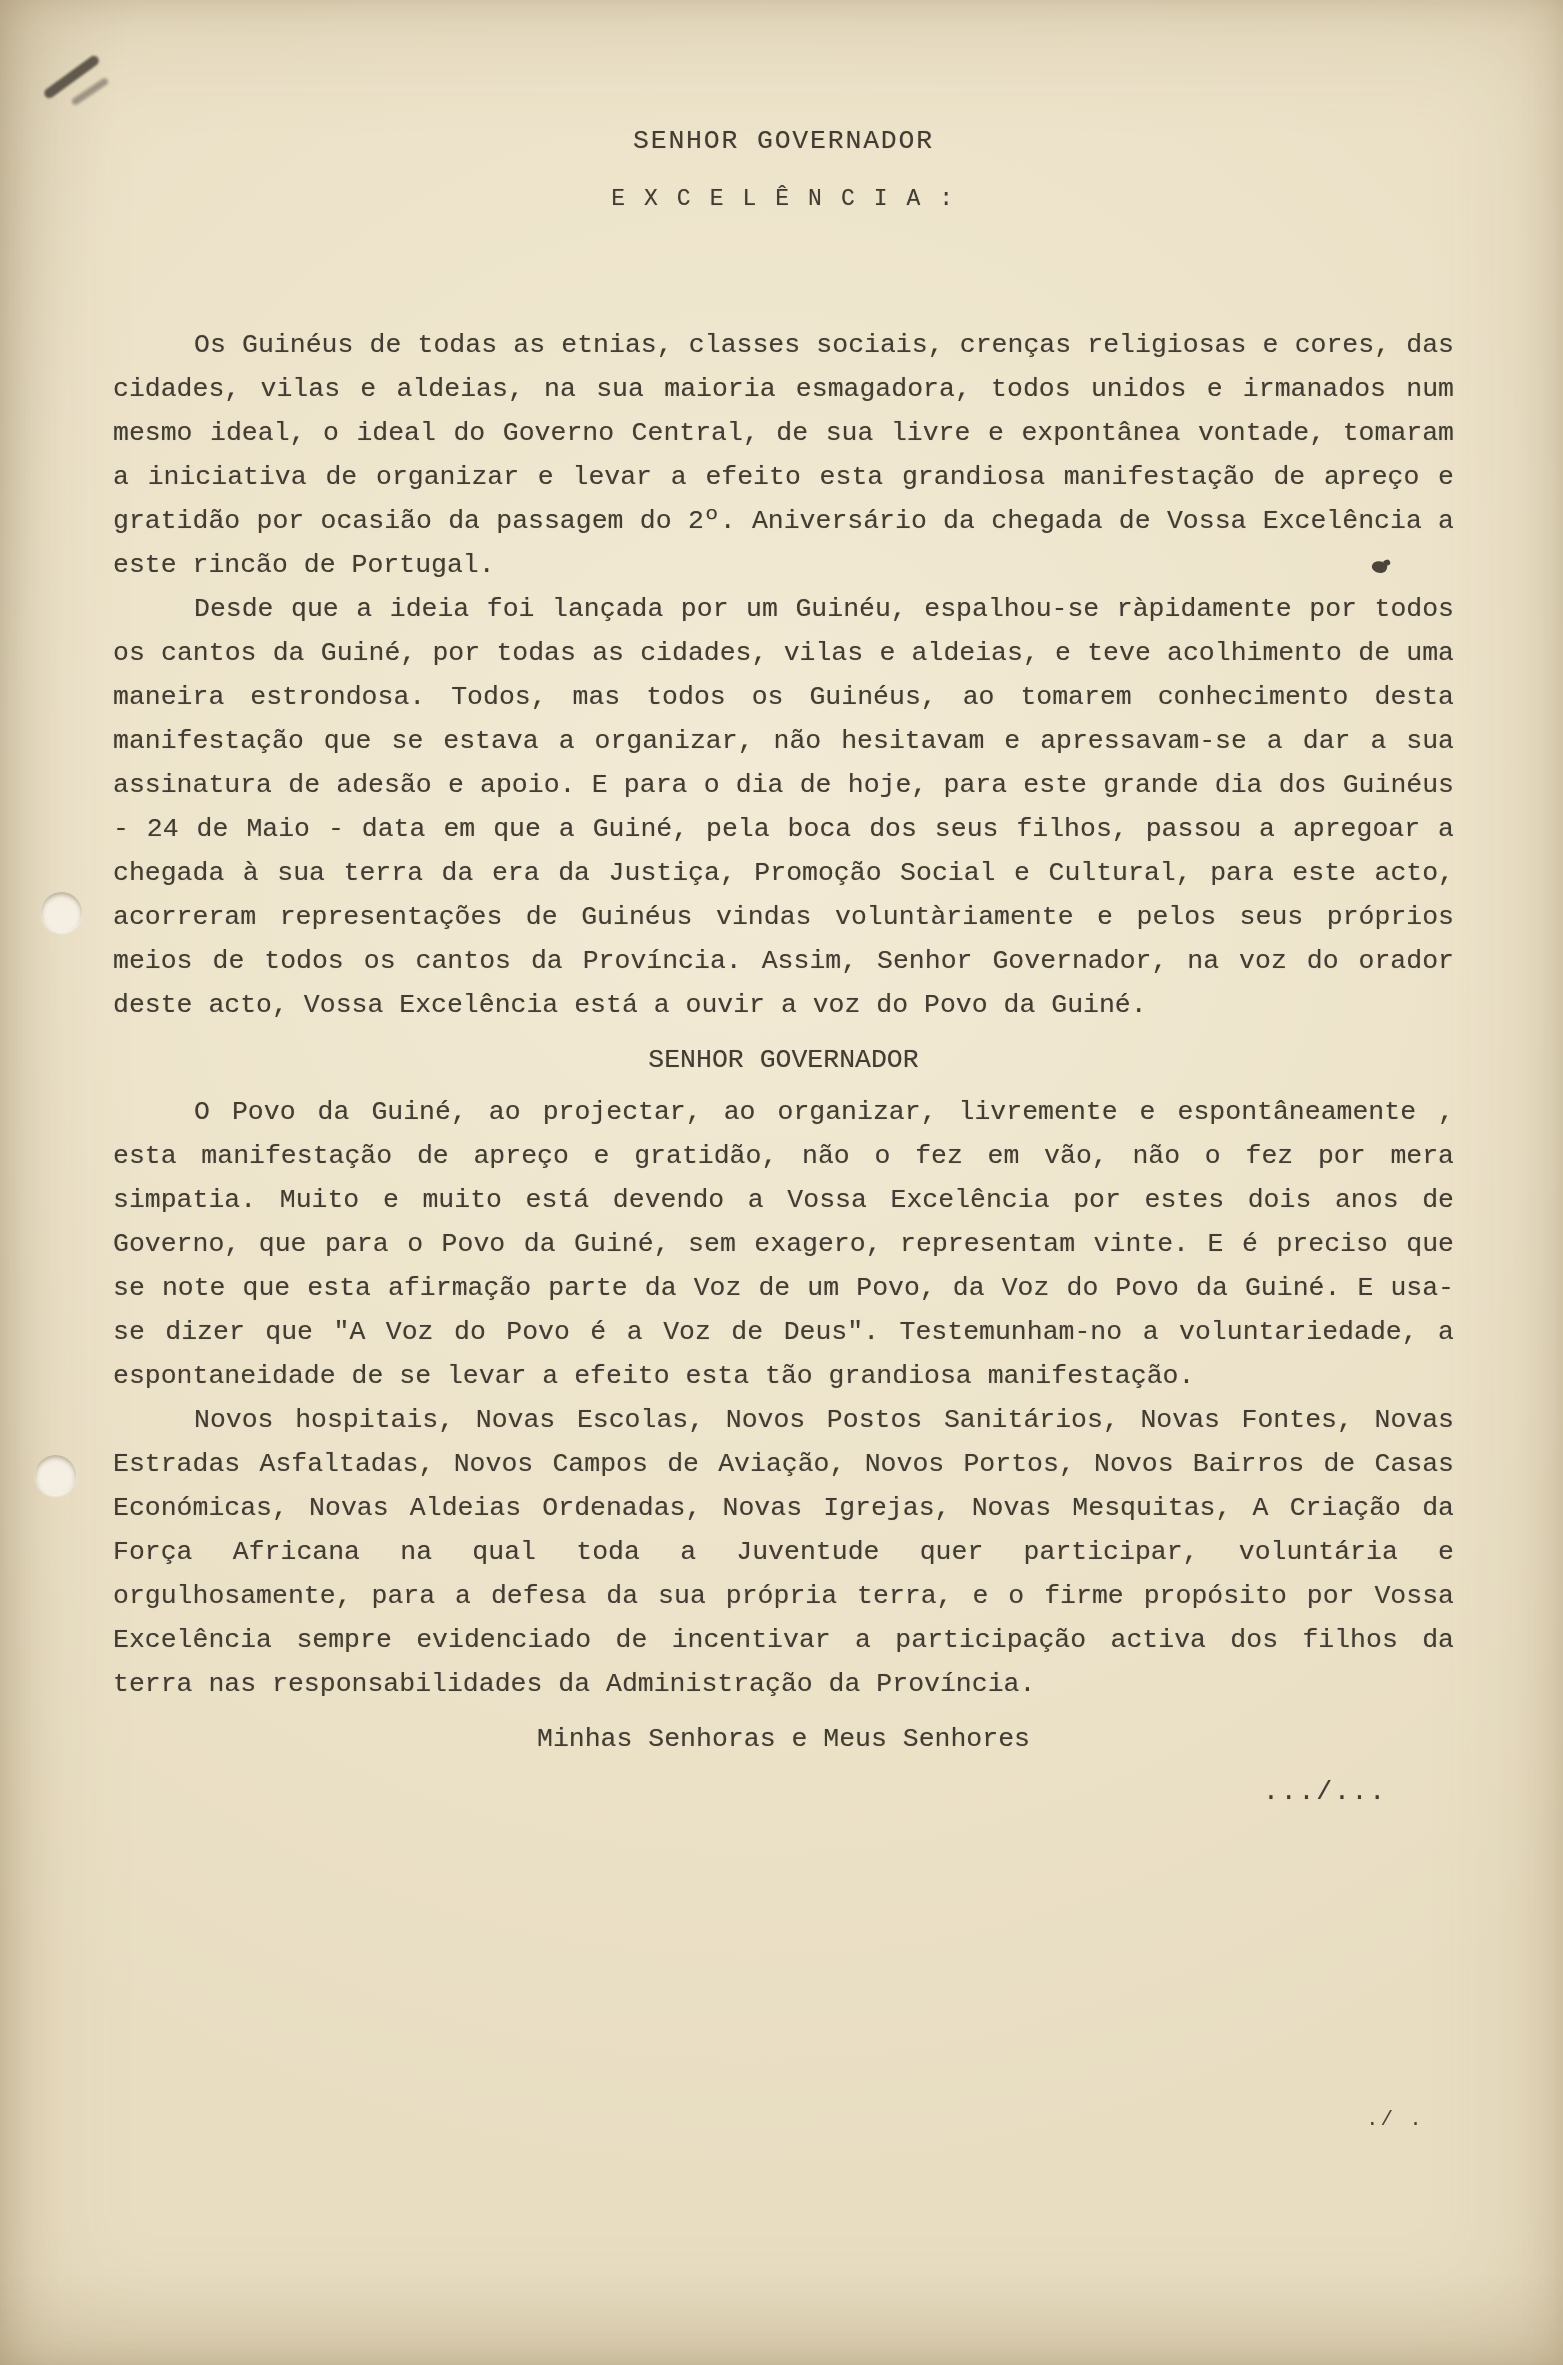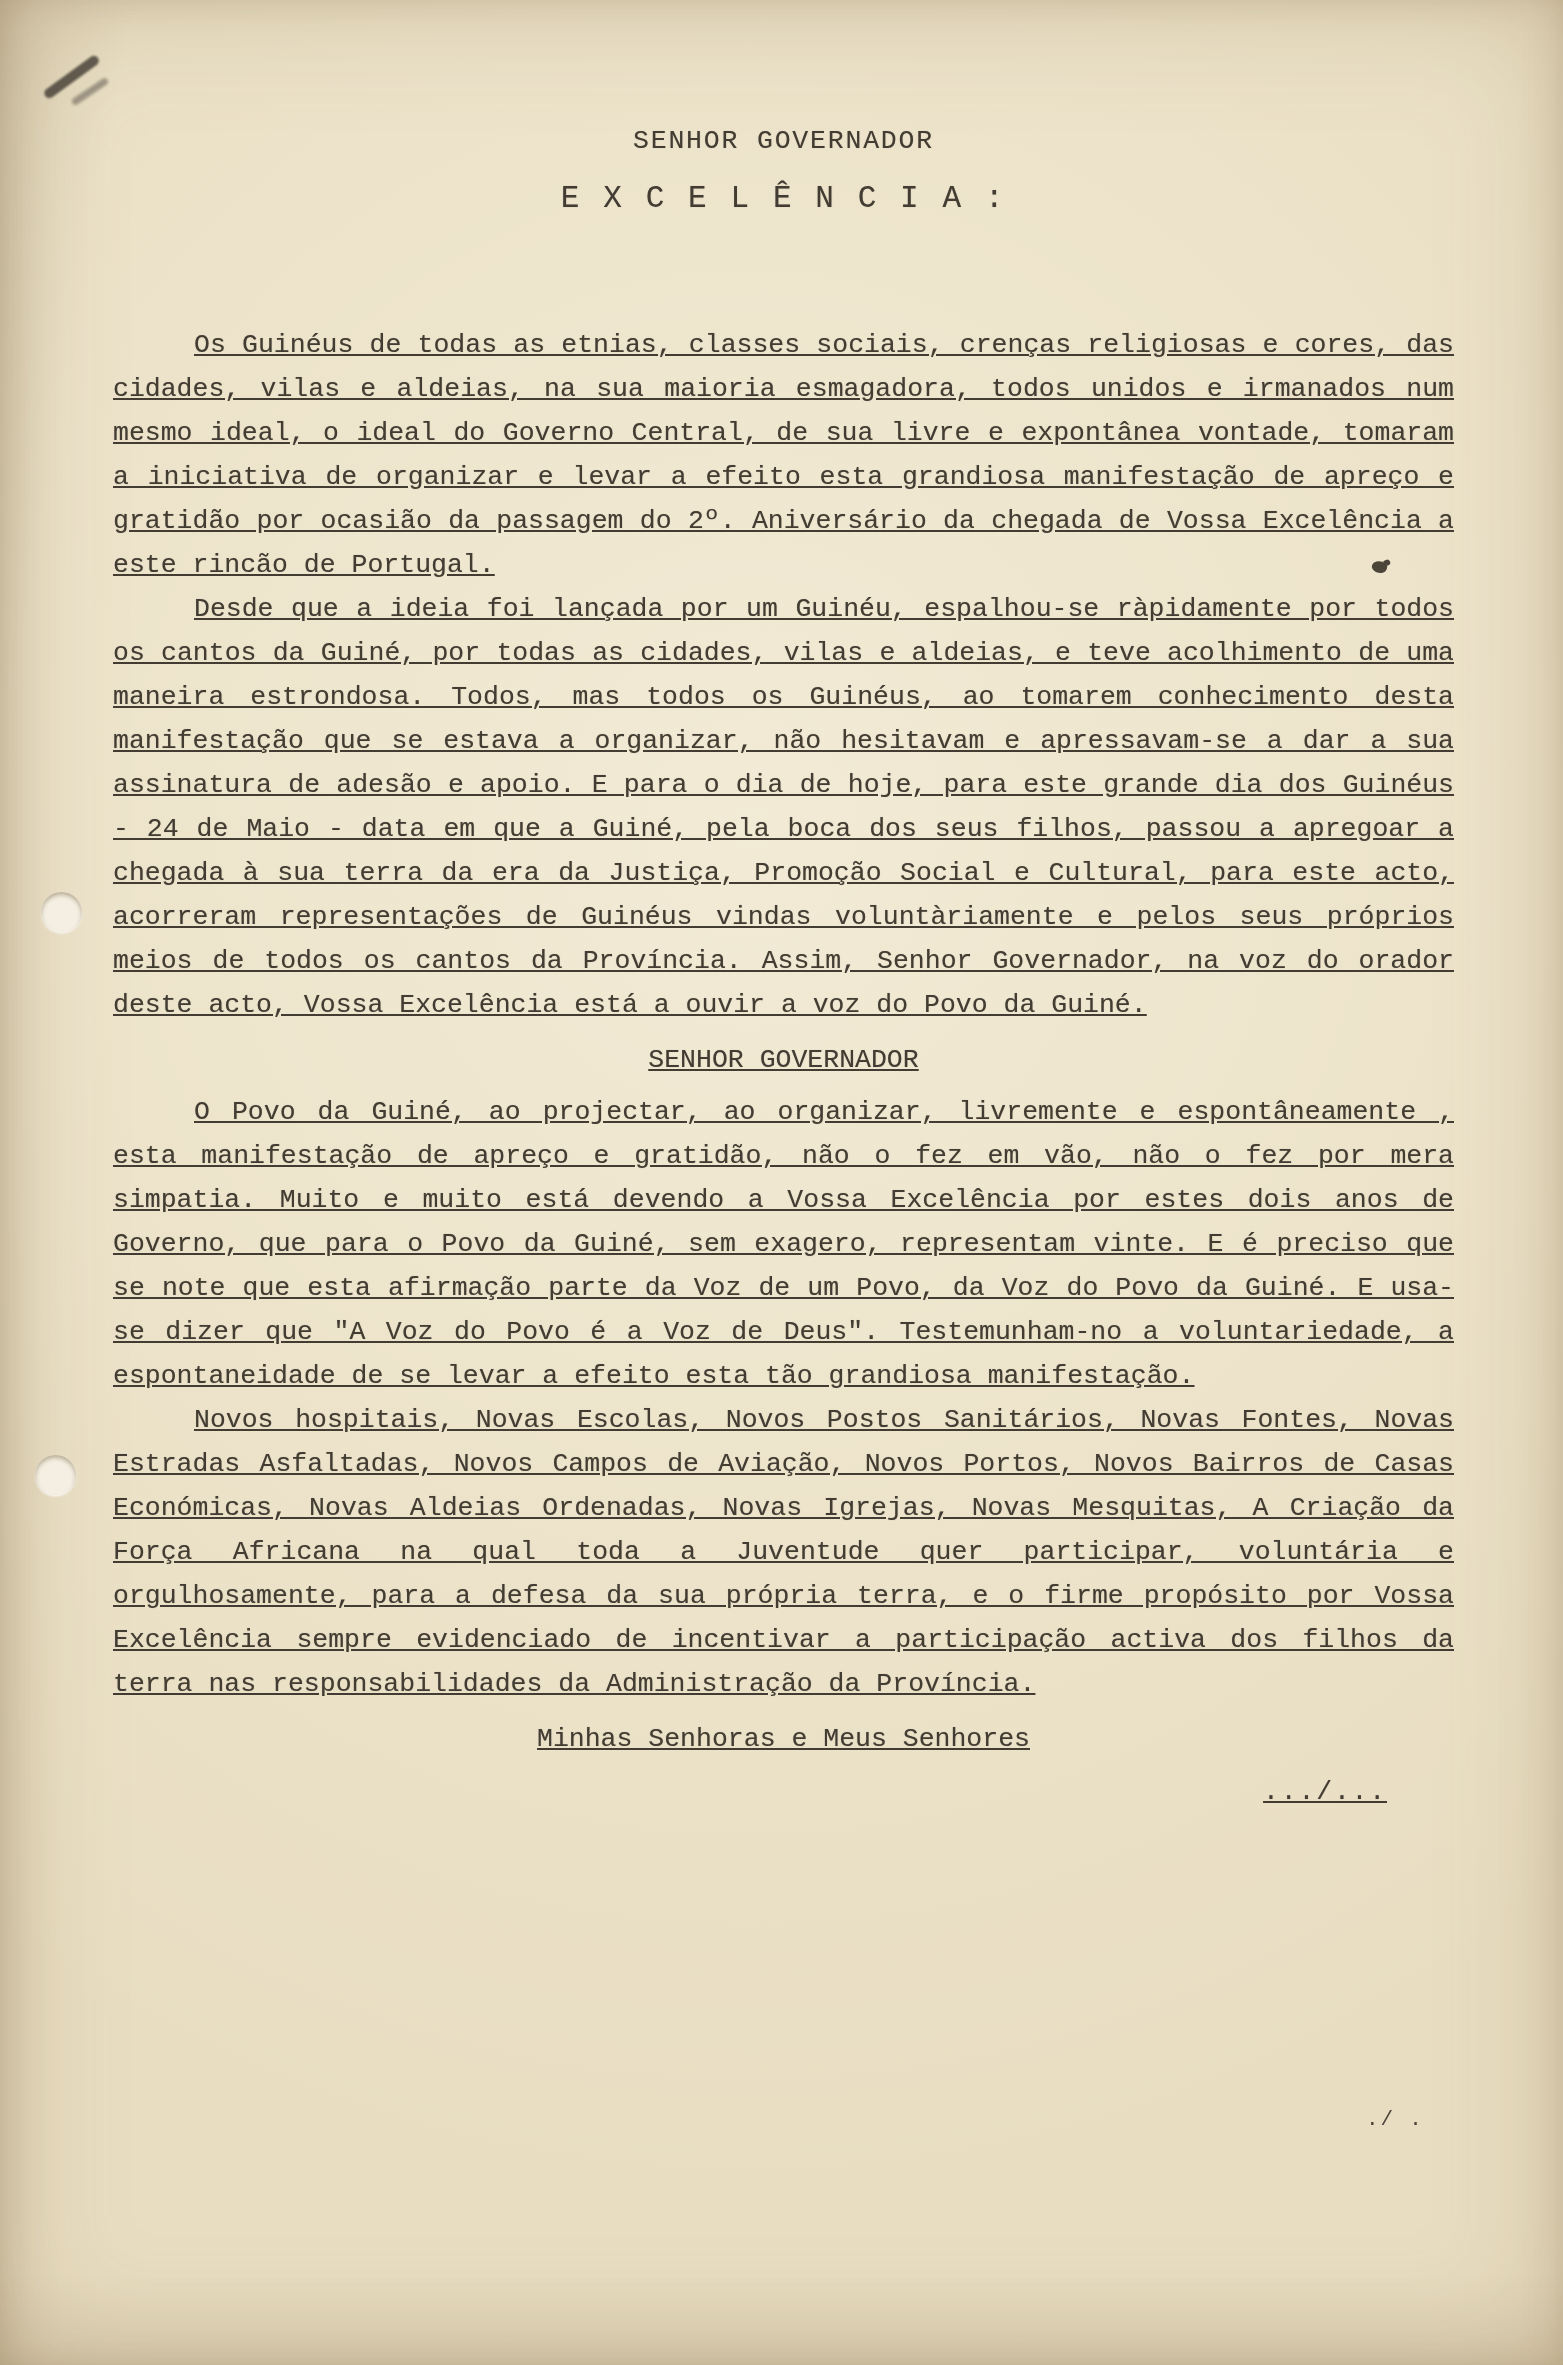--- a/index.html
+++ b/index.html
@@ -109,30 +109,29 @@
   .doc-title {
     margin-top: 106px;
     text-align: center;
     font-size: 26.5px;
     letter-spacing: 1.8px;
     line-height: 30px;
   }
   .salutation {
     margin-top: 28px;
     text-align: center;
-    font-size: 31px;
+    font-size: 23px;
     letter-spacing: 2.6px;
     line-height: 30px;
   }
   .body {
     margin-top: 109px;
     font-size: 26.5px;
     line-height: 44px;
     text-align: justify;
-    text-decoration: underline;
   }
   .body p {
     margin: 0;
     text-indent: 81px;
   }
   .body p.center-heading {
     text-align: center;
     text-indent: 0;
     margin: 10.6px 0 8.8px 0;
   }

